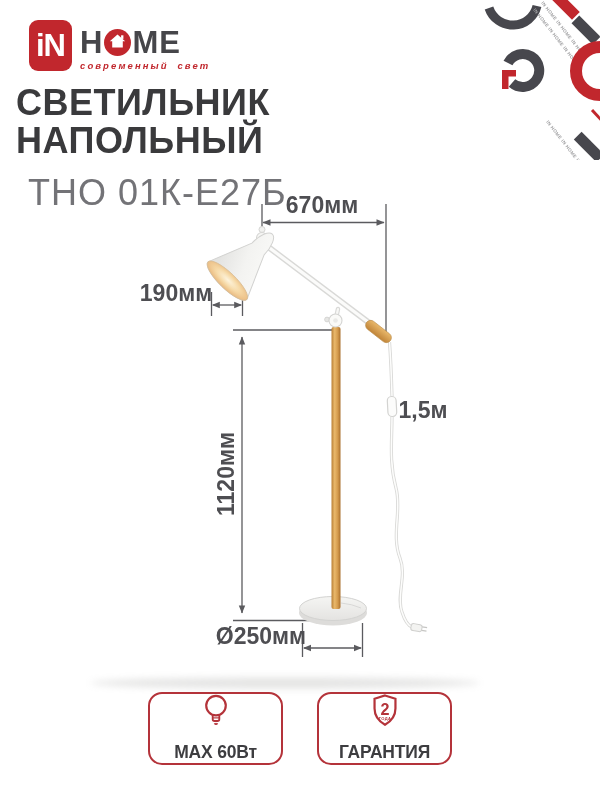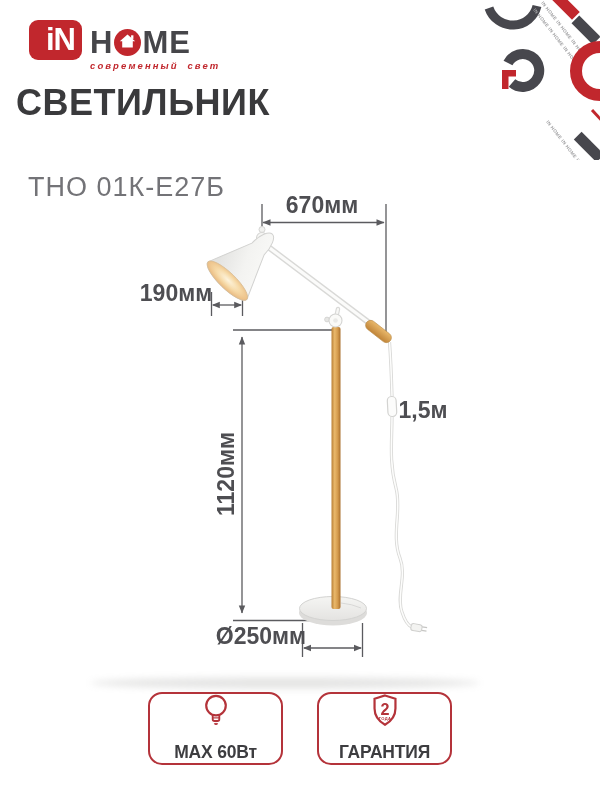--- a/index.html
+++ b/index.html
@@ -1,35 +1,35 @@
 <!DOCTYPE html>
 <html><head>
 <meta charset="utf-8">
 <style>
   html,body{margin:0;padding:0;background:#fff;}
   .page{position:relative;width:600px;height:800px;background:#ffffff;overflow:hidden;
         font-family:"Liberation Sans",sans-serif;}
   
   .logo{position:absolute;left:29px;top:20px;display:flex;align-items:flex-start;}
-  .logo-square{width:43px;height:40px;background:#c1272d;border-radius:9px;
-               display:flex;align-items:center;justify-content:center;padding-left:10px;}
+  .logo-square{width:43px;height:51px;background:#c1272d;border-radius:9px;
+               display:flex;align-items:center;justify-content:center;}
   .logo-square span{color:#fff;font-size:31px;font-weight:bold;letter-spacing:-1px;}
   .logo-right{margin-left:8px;}
   .logo-home{display:flex;align-items:center;height:32px;margin-top:6px;}
   .logo-home .hletter{font-size:31px;font-weight:bold;color:#46464a;letter-spacing:1px;line-height:27px;}
   .logo-home svg{margin:0 1px;}
   .logo-tagline{margin-top:2px;font-size:9.5px;font-style:italic;color:#c1272d;
                 letter-spacing:2.1px;word-spacing:4px;font-weight:bold;}
   
   .deco{position:absolute;top:0;right:0;}
   .wm{font-size:4.6px;fill:#a2a2a4;letter-spacing:0.4px;font-weight:bold;}
   
   .title{position:absolute;left:16px;top:84px;font-size:36px;line-height:38px;
          font-weight:bold;color:#3a3a3c;letter-spacing:0.5px;}
-  .model{position:absolute;left:28px;top:172px;font-size:27px;color:#737377;letter-spacing:1px;}
+  .model{position:absolute;left:28px;top:172px;font-size:36px;color:#737377;letter-spacing:1px;}
   
   .diagram{position:absolute;left:0;top:0;}
   .dimtext{font-size:23px;font-weight:bold;fill:#4e4e52;letter-spacing:0px;}
   
   .badges{position:absolute;left:148px;top:692px;display:flex;gap:34px;}
   .badge{width:135px;height:73px;box-sizing:border-box;border:2px solid #b4333a;border-radius:14px;
          background:#fff;display:flex;flex-direction:column;align-items:center;justify-content:center;}
   .badge-label{font-size:17.5px;font-weight:bold;color:#3d3d40;letter-spacing:-0.2px;margin-top:14px;}
   .shield-num{font-size:19px;font-weight:bold;fill:#b4333a;}
   .shield-cap{font-size:4.8px;font-weight:bold;fill:#b4333a;letter-spacing:0.4px;}
@@ -72,20 +72,21 @@
     <path d="M126,47 A24,24 0 0 0 126,95" fill="none" stroke="#c1272d" stroke-width="12"></path>
     <text class="wm" transform="translate(72,122) rotate(52)">IN HOME IN HOME IN HOME</text>
     <path d="M118,110 L131,124" stroke="#c1272d" stroke-width="3"></path>
     <g transform="rotate(45 115 147)">
         <rect x="99" y="141.5" width="32" height="11" fill="#47474d"></rect>
       </g>
   </svg>
 
   <div class="title">
     <div>СВЕТИЛЬНИК</div>
+    <div>НАПОЛЬНЫЙ</div>
   </div>
   <div class="model">ТНО 01К-Е27Б</div>
 
   <svg class="diagram" width="600" height="800" viewBox="0 0 600 800">
     <defs>
       <linearGradient id="wood" x1="0" y1="0" x2="1" y2="0">
         <stop offset="0" stop-color="#b97f35"></stop>
           <stop offset="0.35" stop-color="#e9b86b"></stop>
         <stop offset="0.7" stop-color="#d49a4c"></stop>
           <stop offset="1" stop-color="#a96f2d"></stop>

